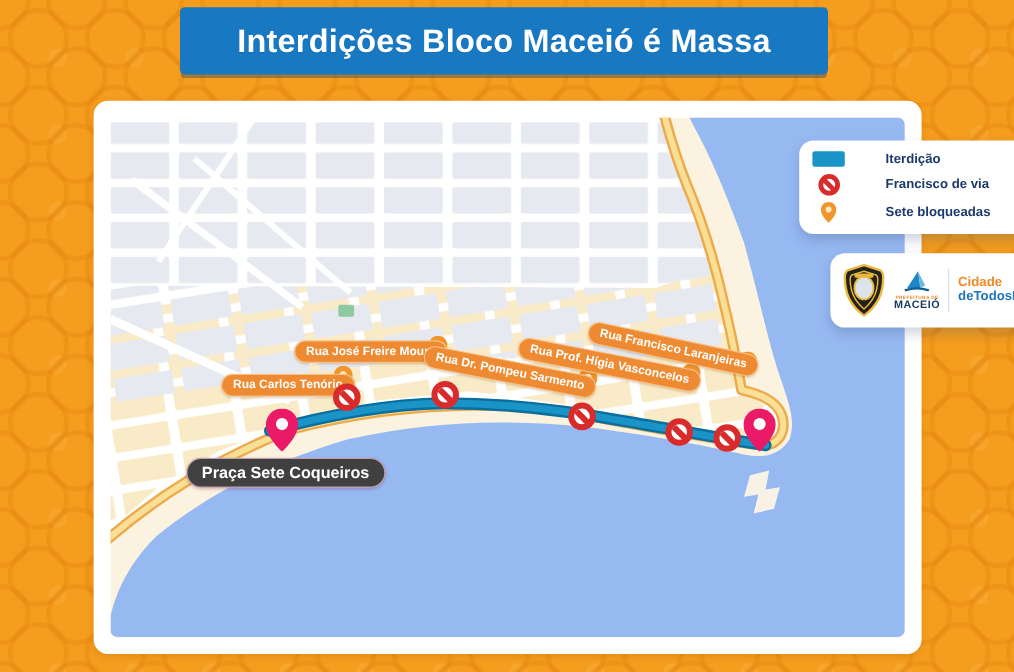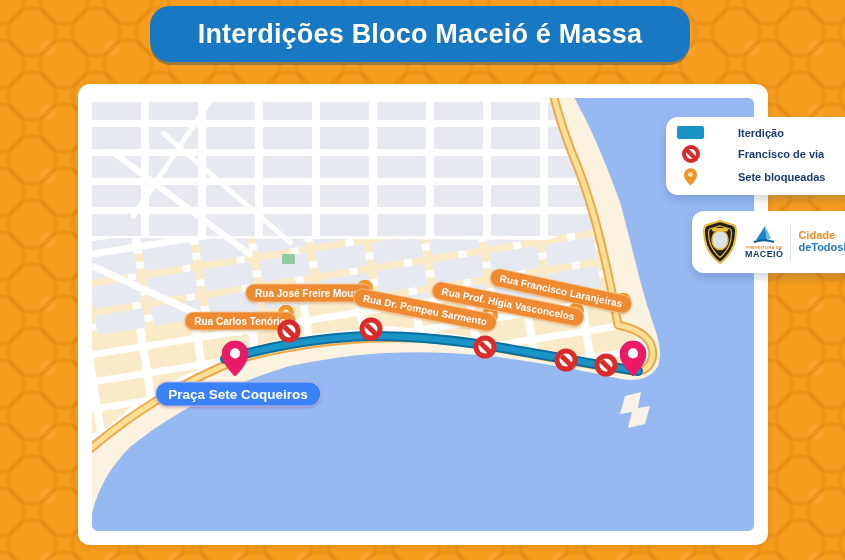--- a/index.html
+++ b/index.html
@@ -9,21 +9,21 @@
     background-color:#F59D1E;
     background-image:
       radial-gradient(circle, transparent 21px, rgba(223,126,9,.30) 22px, rgba(223,126,9,.30) 25px, transparent 26px),
       radial-gradient(circle, transparent 21px, rgba(223,126,9,.30) 22px, rgba(223,126,9,.30) 25px, transparent 26px),
       radial-gradient(circle, rgba(255,196,98,.20) 0 7px, transparent 8px);
     background-size:64px 64px,64px 64px,64px 64px;
     background-position:0 0,32px 32px,16px 16px;
   }
   .title-banner{
     position:absolute;left:150px;top:6px;width:540px;height:56px;
-    background:#1878C1;border-radius:20px;
+    background:#1878C1;border-radius:4px;
     box-shadow:0 4px 0 -1px rgba(15,66,112,.38);
     display:flex;align-items:center;justify-content:center;
   }
   .title-banner h1{
     margin:0;color:#fff;font-size:27px;font-weight:bold;letter-spacing:.2px;
     text-shadow:0 1px 0 rgba(0,0,0,.08);
   }
   .map-card{
     position:absolute;left:78px;top:84px;width:690px;height:461px;
     background:#fff;border-radius:12px;box-sizing:border-box;padding:14px;
@@ -35,21 +35,21 @@
   .map-viewport svg.basemap{position:absolute;left:0;top:0;}
   .markers{position:absolute;left:0;top:0;width:662px;height:433px;}
   .markers > div{position:absolute;}
 
   .street-pill{
     background:#EE8A31;color:#fff;font-weight:bold;font-size:10px;white-space:nowrap;
     padding:3px 9px;border-radius:10px;border:1px solid rgba(255,235,200,.55);
     box-shadow:0 1px 2px rgba(120,60,0,.25);
   }
   .place-pill{
-    background:#3b82f6;color:#fff;font-weight:bold;font-size:13.5px;white-space:nowrap;
+    background:#404040;color:#fff;font-weight:bold;font-size:13.5px;white-space:nowrap;
     padding:4px 12px;border-radius:15px;border:1px solid rgba(255,210,228,.65);
     box-shadow:0 1px 3px rgba(120,0,50,.3);
   }
   .pin{line-height:0;}
   .pin svg{display:block;}
 
   .noentry{
     width:23px;height:23px;border-radius:50%;background:#fff;border:5px solid #D92B2B;
     box-sizing:border-box;position:absolute;
   }

